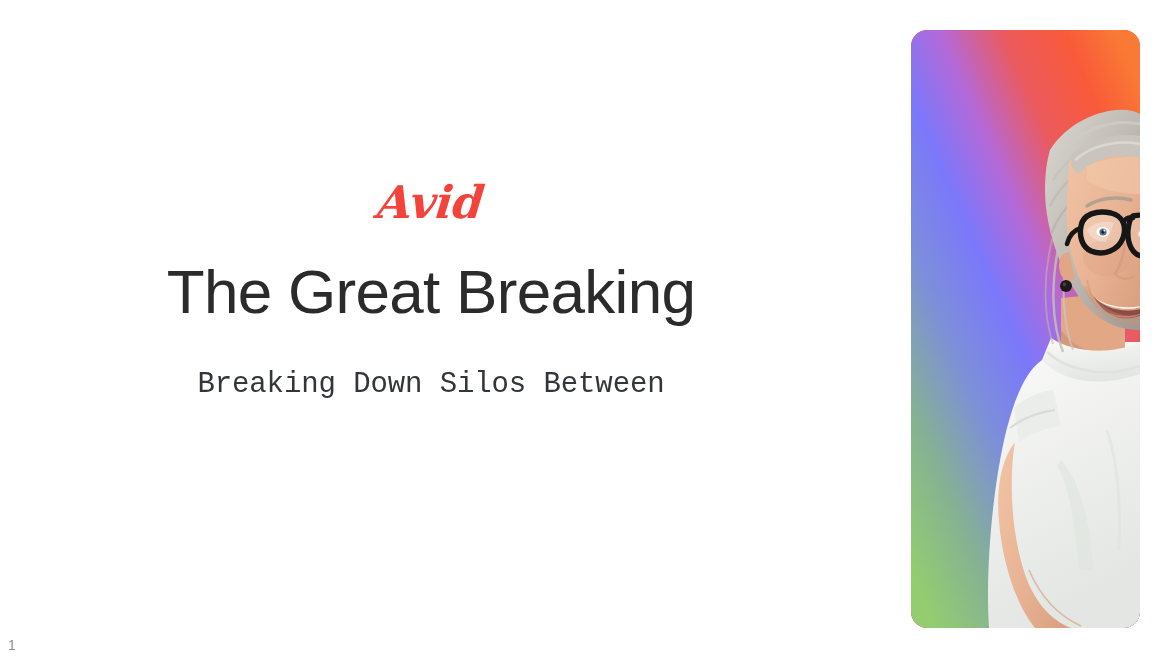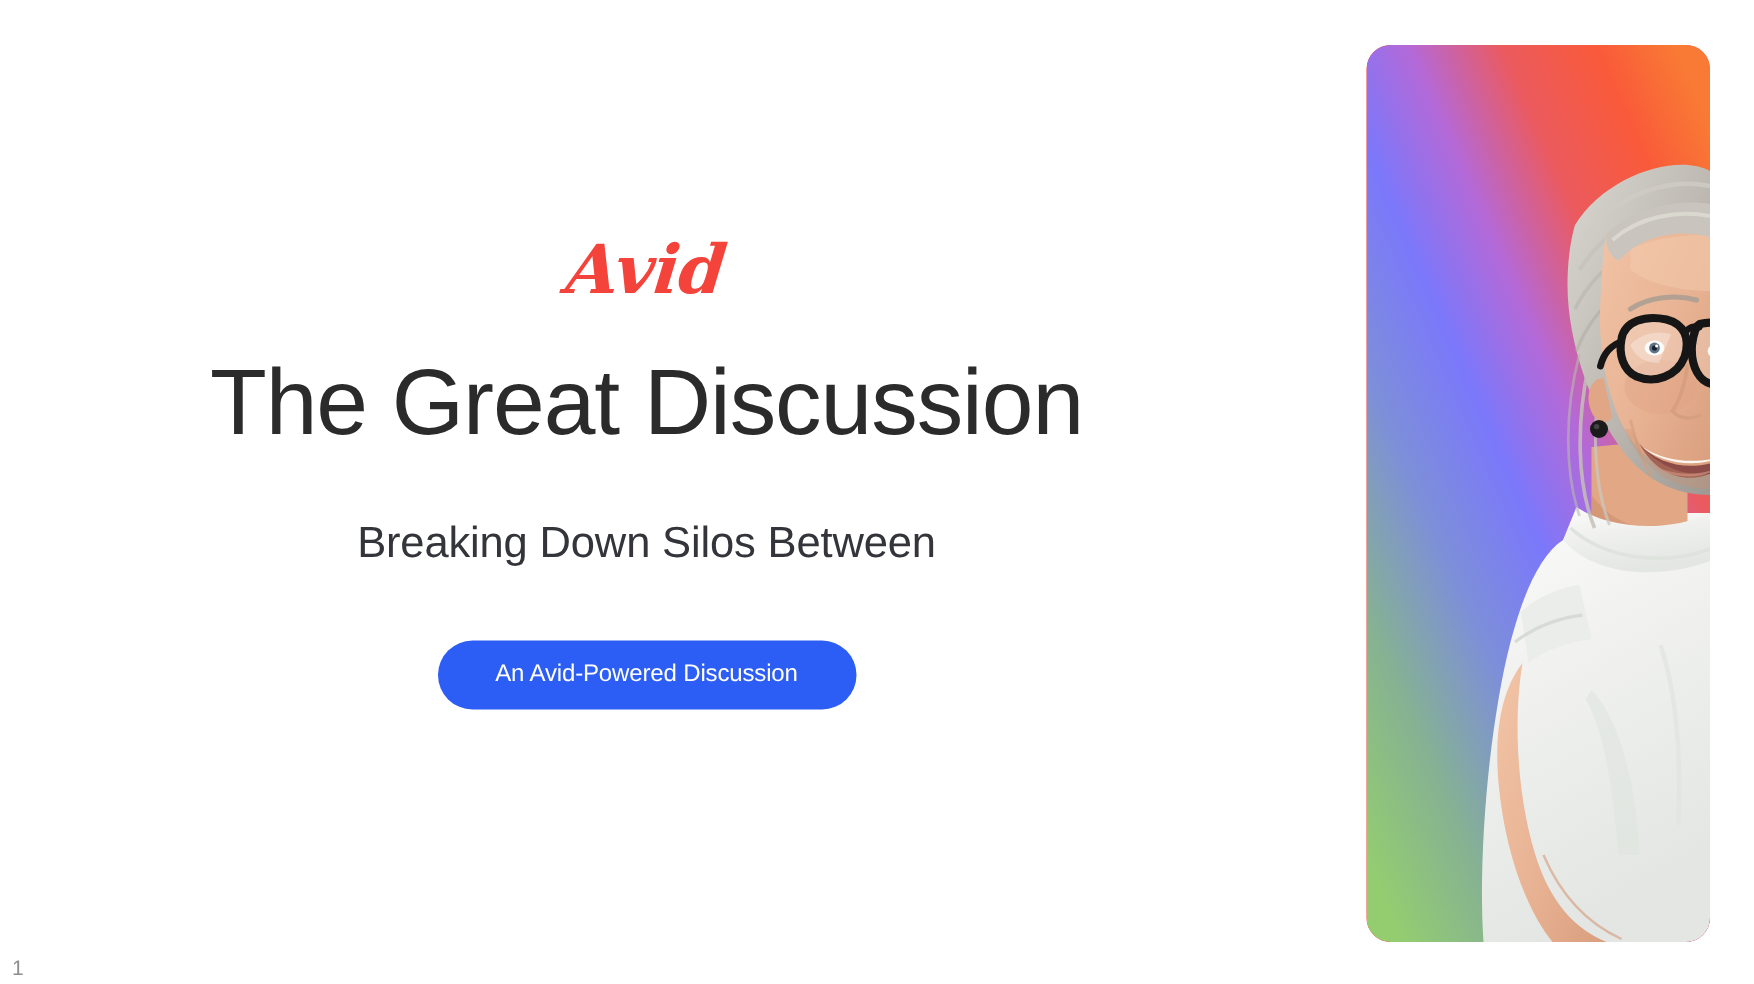--- a/index.html
+++ b/index.html
@@ -69,21 +69,21 @@
   .subtitle {
     margin: 0 0 46px 0;
     font-family: "Liberation Sans", sans-serif;
     font-size: 29px;
     line-height: 1.33;
     font-weight: 400;
     color: #33353a;
     text-align: center;
     letter-spacing: -0.1px;
   }
-  .subtitle .sub-line { display: block; }
+  .subtitle .sub-line { display: block; font-family: Liberation Mono, monospace; }
 
   
   .cta-pill {
     display: inline-flex;
     align-items: center;
     justify-content: center;
     min-width: 279px;
     height: 46px;
     padding: 0 26px;
     border: none;
@@ -129,27 +129,26 @@
 </style>
 </head>
 <body>
 
 <div class="slide">
 
   <div class="content-col">
 
     <div class="brand">Avid</div>
 
-    <h1 class="headline">The Great Discussion</h1>
+    <h1 class="headline">The Great Breaking</h1>
 
     <p class="subtitle">
       <span class="sub-line">Breaking Down Silos Between</span>
     </p>
 
-    <button class="cta-pill">An Avid-Powered Discussion</button>
   </div>
 
   <div class="photo-card">
     <svg viewBox="0 0 229 598" preserveAspectRatio="xMidYMid slice">
       <defs>
         <linearGradient id="bgGrad" x1="1" y1="0" x2="0" y2="1">
           <stop offset="0%" stop-color="#f97a34"></stop>
           <stop offset="16%" stop-color="#f9533c"></stop>
           <stop offset="34%" stop-color="#c濃"></stop>
           <stop offset="34%" stop-color="#c75fc0"></stop>

